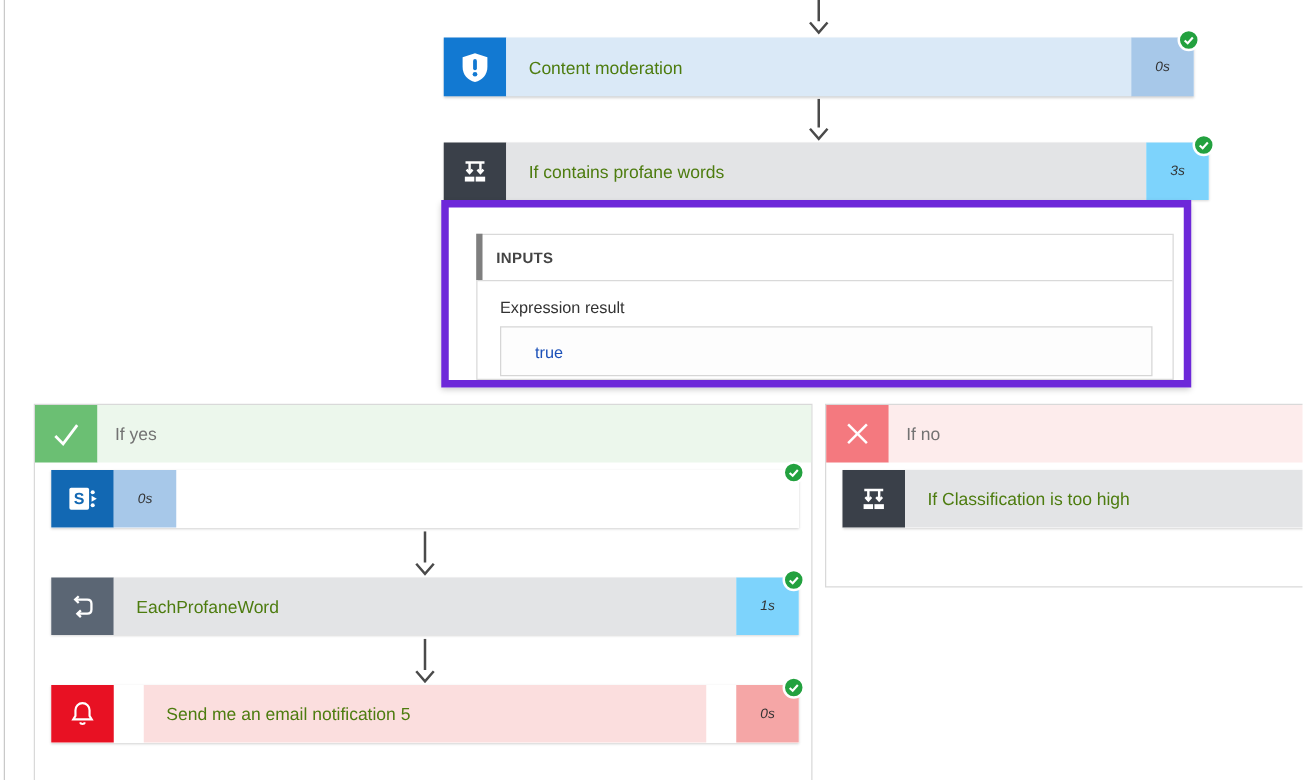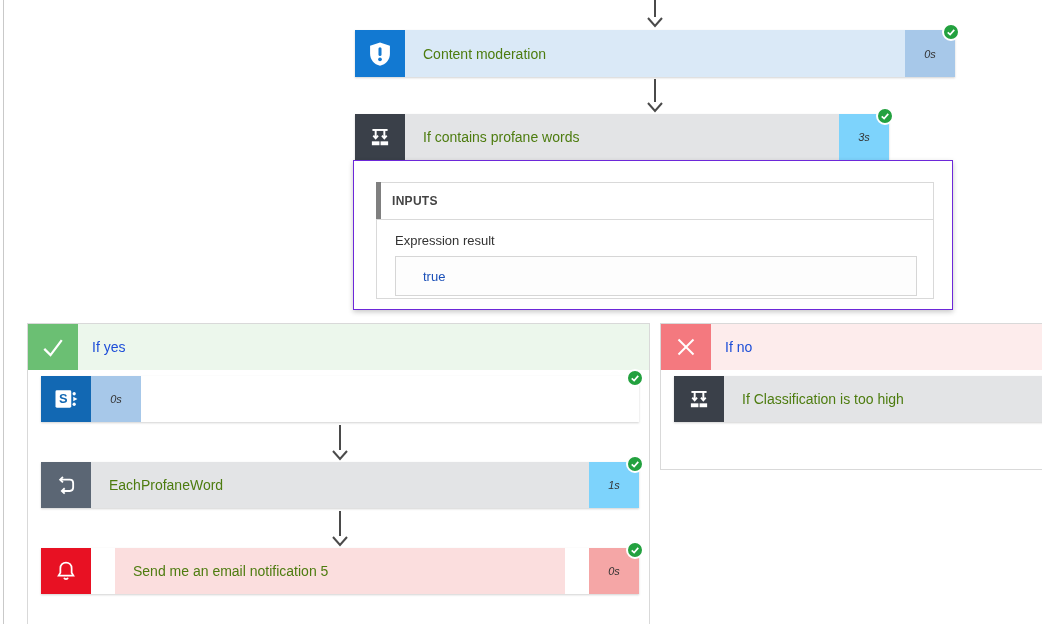--- a/index.html
+++ b/index.html
@@ -35,21 +35,21 @@
 
   .badge{
     position:absolute;right:-5px;top:-7px;width:18px;height:18px;border-radius:50%;
     background:#23a13f;border:2px solid #fff;box-sizing:border-box;
     display:flex;align-items:center;justify-content:center;
   }
 
   
   .details-panel{
     position:absolute;left:353px;top:160px;width:600px;height:150px;
-    background:#fff;border:1px solid #6d28d9;box-sizing:border-box;
+    background:#fff;border:6px solid #6d28d9;box-sizing:border-box;
     box-shadow:0 2px 5px rgba(0,0,0,0.22);
   }
   .inputs-box{
     position:absolute;left:22px;top:21px;width:558px;height:117px;
     border:1px solid #d9d9d9;box-sizing:border-box;background:#fff;
   }
   .inputs-header{
     position:relative;height:37px;border-bottom:1px solid #d9d9d9;box-sizing:border-box;
     display:flex;align-items:center;
   }
@@ -64,21 +64,21 @@
   }
 
   
   .branch{
     position:absolute;background:#fff;border:1px solid #d9d9d9;box-sizing:border-box;
   }
   .branch-header{
     position:absolute;left:0;top:0;right:0;height:46px;display:flex;align-items:stretch;cursor:pointer;
   }
   .branch-icon{width:50px;flex:0 0 50px;display:flex;align-items:center;justify-content:center;}
-  .branch-title{flex:1;display:flex;align-items:center;padding-left:14px;font-size:14px;color:#1d4ed8;}
+  .branch-title{flex:1;display:flex;align-items:center;padding-left:14px;font-size:14px;color:#737373;}
   .icon-yes{background:#6bbf73;}
   .head-yes{background:#ecf7ec;}
   .icon-no{background:#f4797f;}
   .head-no{background:#fdecec;}
 </style>
 </head>
 <body>
 
 <div class="edge-line"></div>
 
@@ -110,21 +110,21 @@
 
 <div class="connector" style="left:643px;top:79px;">
   <svg width="24" height="34">
       <g stroke="#4a4a4a" stroke-width="2" fill="none">
     <line x1="12" y1="0" x2="12" y2="23"></line>
         <polyline points="5,24 12,32 19,24"></polyline>
   </g>
     </svg>
 </div>
 
-<div class="card" style="left:355px;top:114px;width:534px;">
+<div class="card" style="left:355px;top:114px;width:612px;">
   <div class="card-icon icon-slate">
     <svg viewBox="0 0 24 24" width="26" height="26">
       <g stroke="#fff" stroke-width="1.8" fill="none">
         <path d="M5 5.5 H19"></path>
           <path d="M8 5.5 V12.5"></path>
           <path d="M16 5.5 V12.5"></path>
         <polyline points="5.8,10.8 8,13.2 10.2,10.8"></polyline>
           <polyline points="13.8,10.8 16,13.2 18.2,10.8"></polyline>
       </g>
       <rect x="4.5" y="16" width="7" height="3.6" fill="#fff"></rect>

